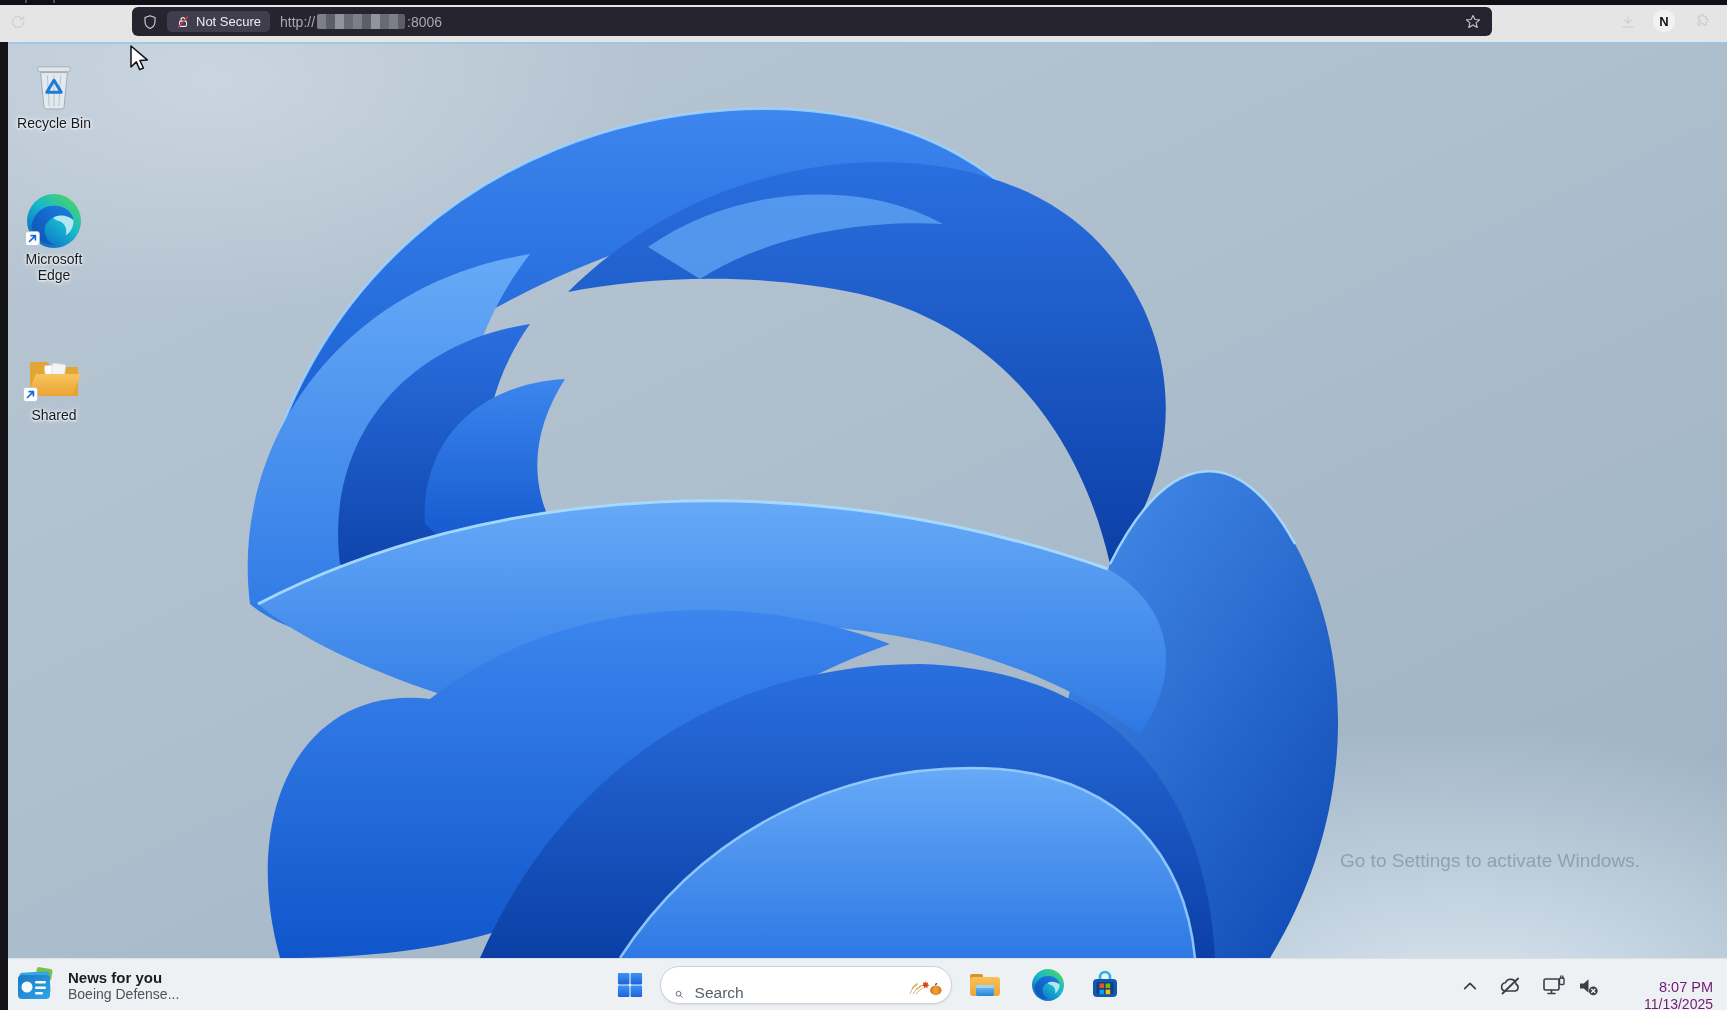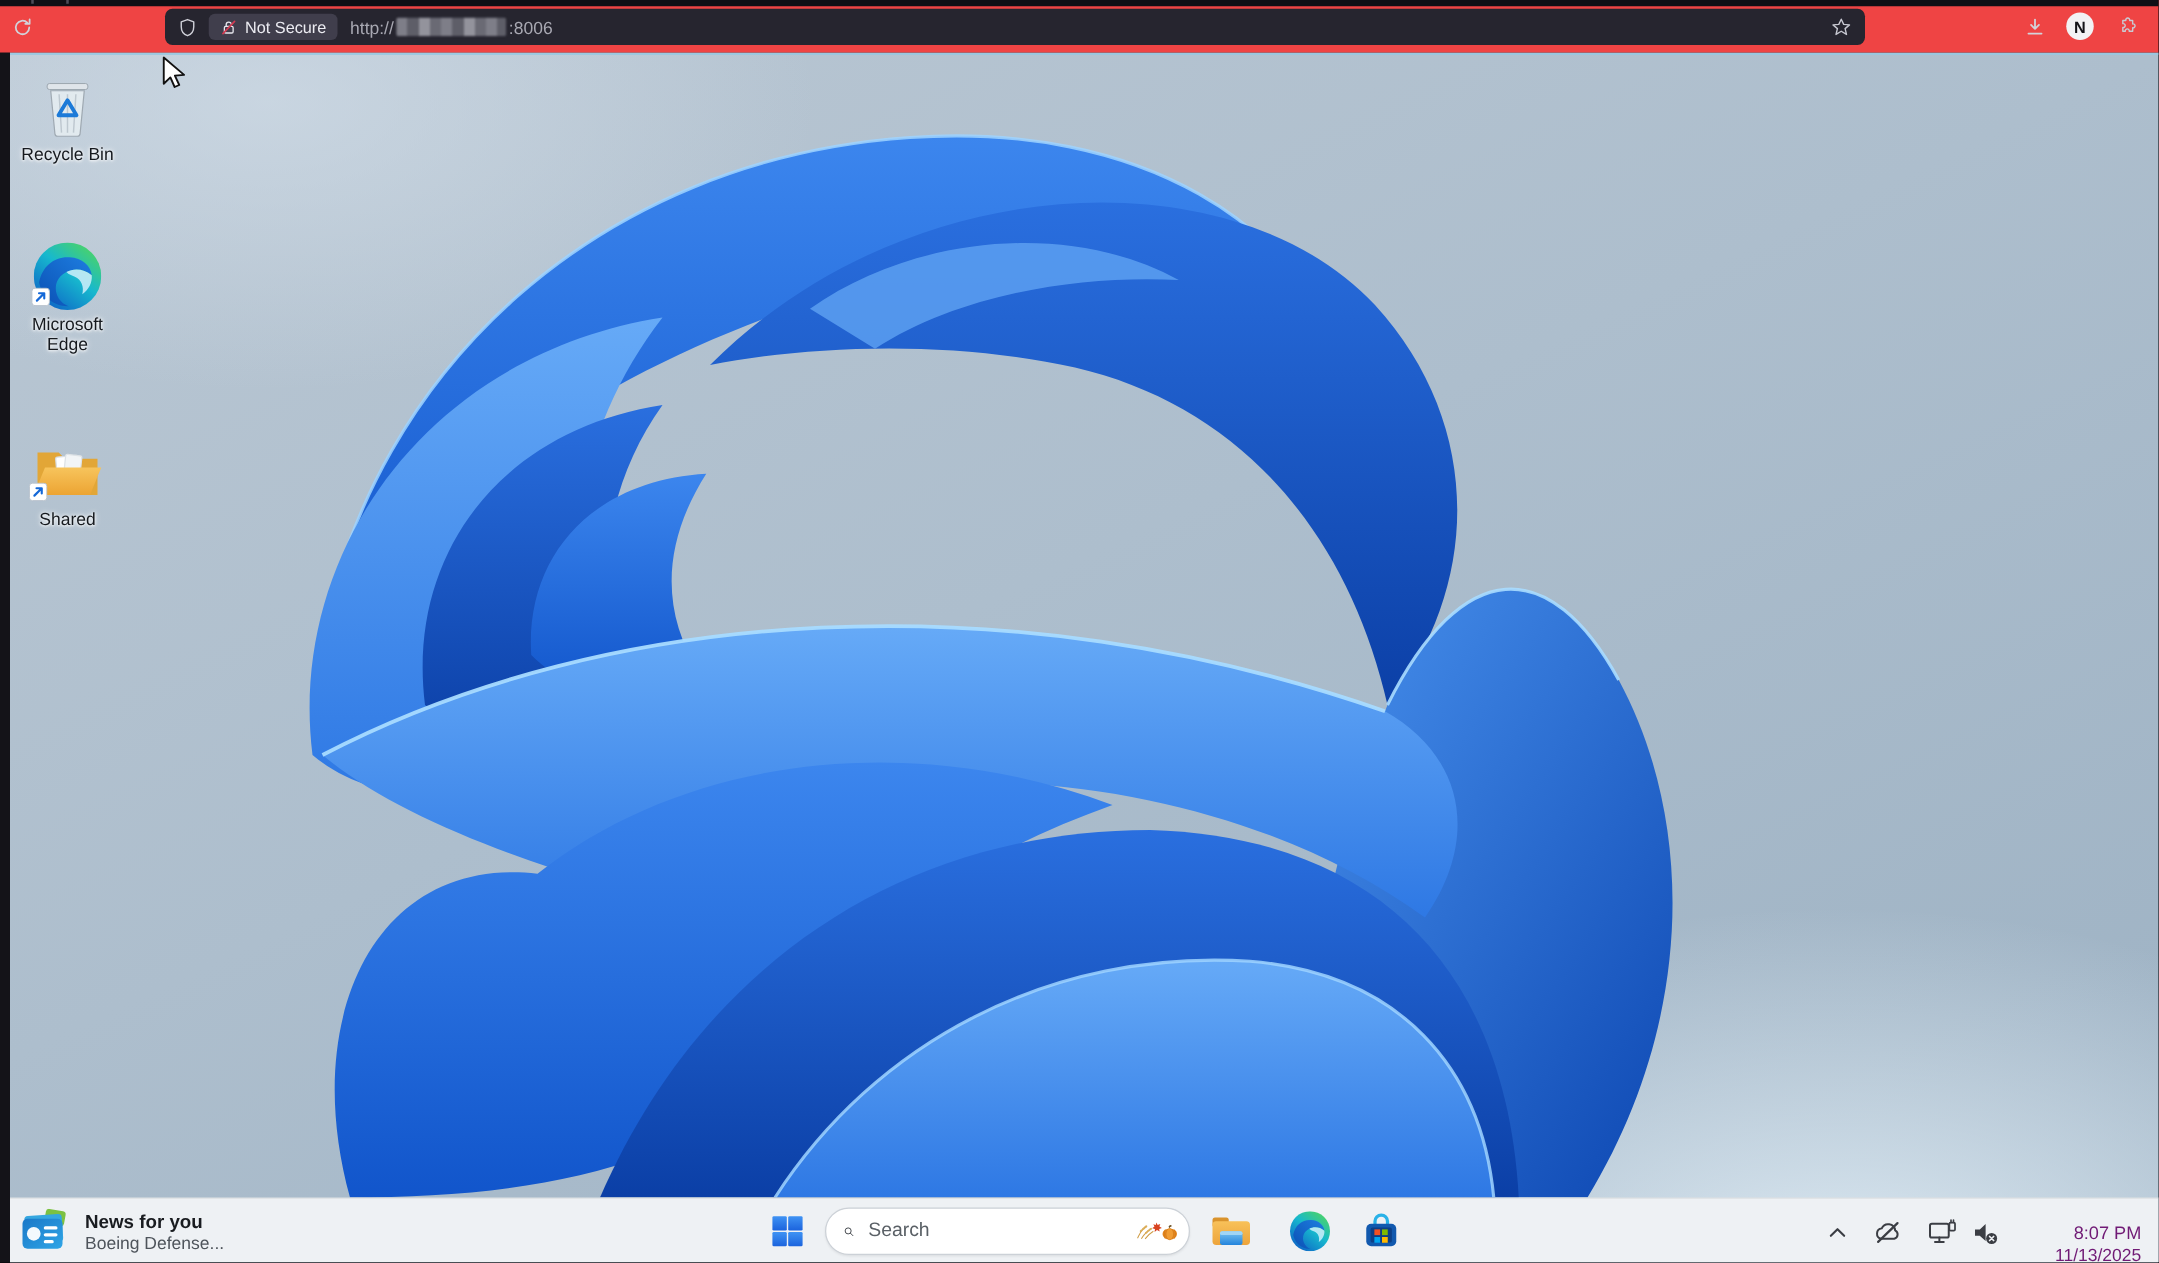--- a/index.html
+++ b/index.html
@@ -1,20 +1,20 @@
 <!DOCTYPE html>
 <html><head>
 <meta charset="utf-8">
 <style>
   html,body{margin:0;padding:0;background:#000;}
   *{box-sizing:border-box;font-family:"Liberation Sans","DejaVu Sans",sans-serif;}
   .screen{position:relative;width:1727px;height:1010px;overflow:hidden;background:#18171e;}
 
   
-  .toolbar{position:absolute;left:0;top:0;width:100%;height:42px;background:#ef4444;z-index:30;}
+  .toolbar{position:absolute;left:0;top:0;width:100%;height:42px;background:#e5e5e5;z-index:30;}
   .tabstrip{position:absolute;left:0;top:0;width:100%;height:5px;background:#100f15;}
   .tabstrip .tick{position:absolute;top:0;width:2px;height:3px;background:#4d4c58;}
   .tbtn{position:absolute;display:flex;align-items:center;justify-content:center;border-radius:4px;}
   .addr{position:absolute;left:132px;top:7px;width:1360px;height:29px;background:#26252f;border-radius:6px;
         display:flex;align-items:center;padding:0 10px;}
   .chip{display:flex;align-items:center;gap:6px;background:#403e4c;border-radius:5px;padding:3px 9px;margin-left:9px;}
   .chip span{font-size:13px;color:#ececf2;white-space:nowrap;}
   .url{display:flex;align-items:center;margin-left:10px;font-size:14px;color:#a8a8b2;white-space:nowrap;}
   .redacted{width:88px;height:15px;margin:0 2px;border-radius:2px;filter:blur(.7px);
     background-image:repeating-linear-gradient(90deg,#7e7e88 0 9px,#5e5e68 9px 18px,#93939c 18px 27px,#6a6a74 27px 36px),
@@ -46,21 +46,21 @@
 
   
   .taskbar{position:absolute;left:8px;top:958px;width:1719px;height:52px;background:#eef1f4;
            border-top:1px solid rgba(0,0,0,.07);z-index:30;}
   .widget{position:absolute;left:0;top:5px;height:42px;display:flex;align-items:center;gap:10px;
           padding:0 8px;border-radius:6px;}
   .widget .t1{font-size:15px;font-weight:600;color:#191c20;line-height:17px;}
   .widget .t2{font-size:14px;color:#4e545b;line-height:16px;}
   .tk{position:absolute;top:8px;width:36px;height:36px;border-radius:5px;display:flex;align-items:center;justify-content:center;}
   .search{position:absolute;left:652px;top:7px;width:292px;height:38px;background:#fff;border:1px solid #ccd1d7;
-          border-radius:19px;box-shadow:0 1px 2px rgba(0,0,0,.08);display:flex;align-items:center;padding:0 6px 0 14px;gap:9px;}
+          border-radius:19px;box-shadow:0 1px 2px rgba(0,0,0,.08);display:flex;align-items:flex-end;padding:0 6px 0 14px;gap:9px;}
   .search input{flex:1;border:0;outline:0;background:transparent;font-size:15.5px;color:#4b5056;}
   .search input::placeholder{color:#5a6066;opacity:1;}
   .tray{position:absolute;top:13px;display:flex;align-items:center;justify-content:center;width:28px;height:28px;border-radius:4px;}
   .clock{position:absolute;right:14px;top:20px;text-align:right;color:#701a75;}
   .clock .tm{font-size:14.5px;line-height:17px;}
   .clock .dt{font-size:14px;line-height:16px;}
 </style>
 </head>
 <body>
 
@@ -220,20 +220,21 @@
           <svg width="15" height="15" viewBox="0 0 15 15">
               <rect x=".5" y=".5" width="14" height="14" rx="2.5" fill="#fff" stroke="#b9c2cc" stroke-width=".8"></rect>
               <path d="M4.5,10.5 L10.2,4.8 M6.2,4.6 H10.4 V8.8" fill="none" stroke="#1468d8" stroke-width="1.7" stroke-linecap="round" stroke-linejoin="round"></path>
             </svg>
         </span>
       </div>
       <div class="lbl">Microsoft Edge</div>
     </div>
 
     <div class="watermark">
+      <div class="w2">Go to Settings to activate Windows.</div>
     </div>
 
     <svg class="cursor" width="24" height="28" viewBox="0 0 24 28">
       <path d="M3,2 L3,23 L8.3,17.9 L11.7,25.6 L15.4,24 L11.9,16.5 L19.3,15.9 Z" fill="#fff" stroke="#111" stroke-width="1.5" stroke-linejoin="round"></path>
     </svg>
   </div>
 
   <div class="taskbar">
 
     <div class="widget">

